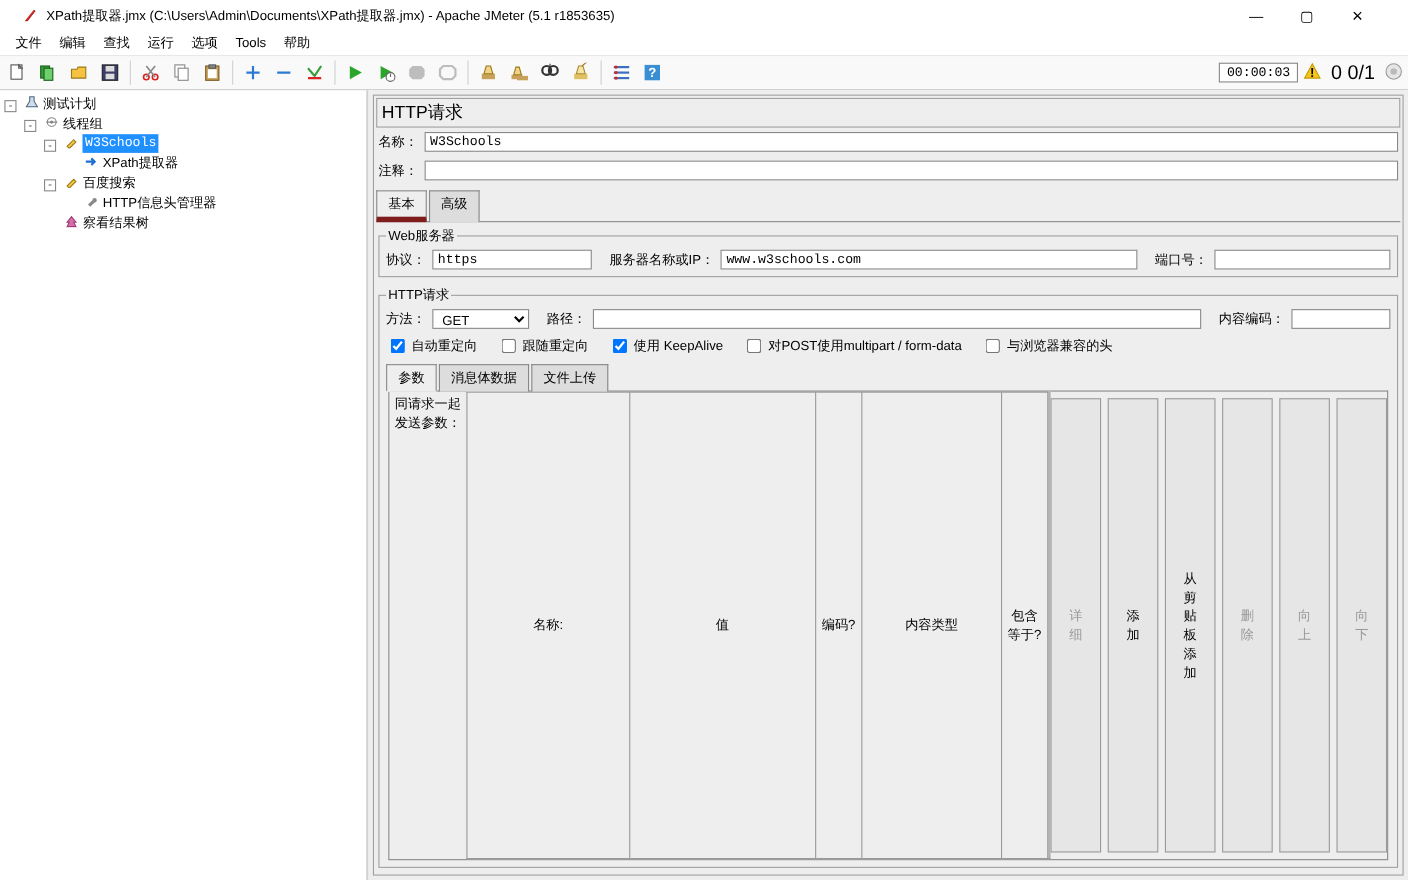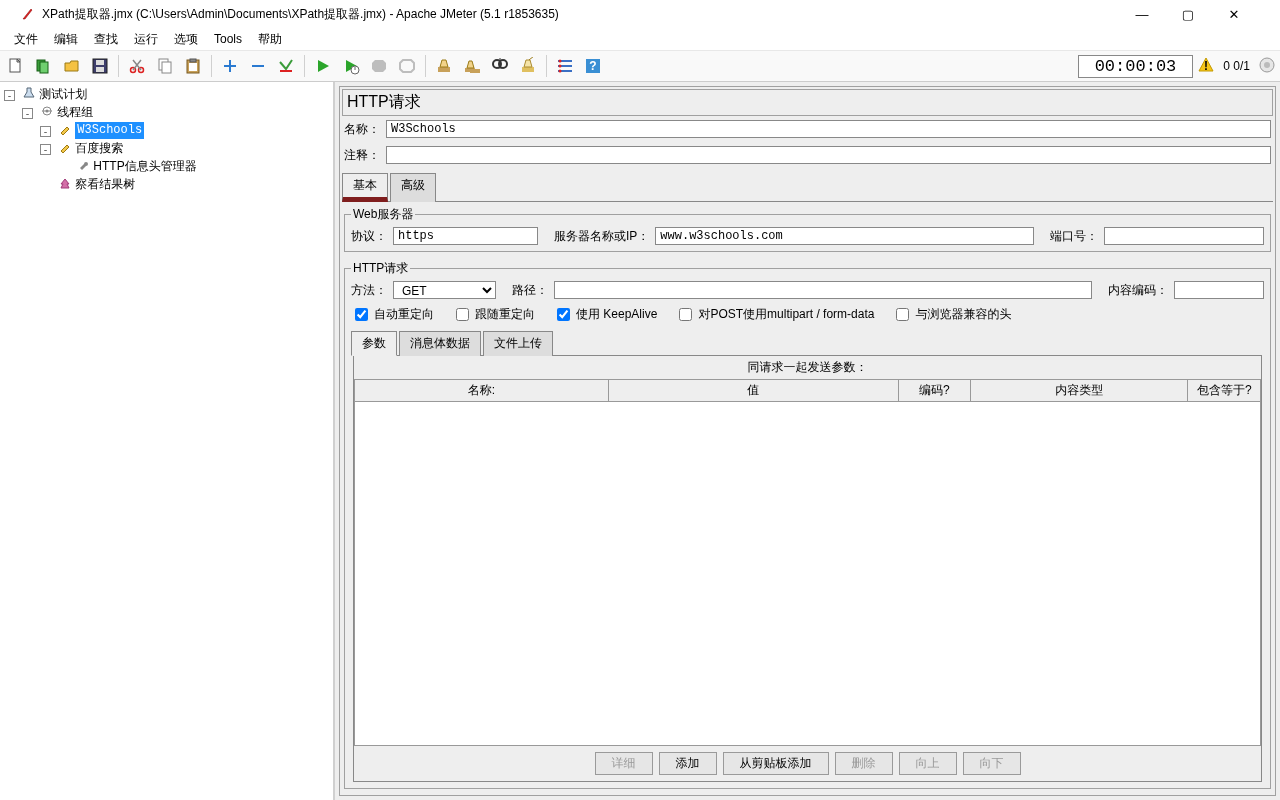--- a/index.html
+++ b/index.html
@@ -11,22 +11,22 @@
   .titlebar .winbtns { display:flex; gap:18px; margin-right:12px;}
   .titlebar .winbtns span { width:28px; text-align:center; font-size:13px;}
   
   .menubar { display:flex; gap:4px; padding:2px 8px; height:22px; align-items:center;}
   .menubar span { padding:2px 6px; }
   
   .toolbar-wrap { border-top:1px solid #e8e8e8; border-bottom:1px solid #ccc; background:#f9f9f9; height:32px; display:flex; align-items:center; padding:0 4px; gap:4px;}
   .tbtn { width:24px; height:24px; display:flex; align-items:center; justify-content:center; border:1px solid transparent; border-radius:2px;}
   .tsep { width:1px; height:22px; background:#d0d0d0; margin:0 2px;}
   .toolbar-right { margin-left:auto; display:flex; align-items:center; gap:4px;}
-  .timebox { border:1px solid #888; background:#fff; padding:1px 16px; font-family: "Courier New", monospace; font-size:17px;}
-  .runcount { font-size:12px; padding:0 4px;}
+  .timebox { border:1px solid #888; background:#fff; padding:1px 6px; font-family: "Courier New", monospace; font-size:12px;}
+  .runcount { font-size:18px; padding:0 4px;}
   
   .content { display:flex; height:calc(800px - 28px - 22px - 32px);}
   .tree-pane { width:335px; border-right:2px solid #d0d0d0; overflow:auto; padding:4px 0;}
   .panel-pane { flex:1; background:#eeeeee; padding:4px; overflow:hidden;}
   
   .tree { font-size:12px; }
   .tree ul { list-style:none; margin:0; padding-left:18px;}
   .tree li { white-space:nowrap; line-height:17px;}
   .tree .node { display:inline-flex; align-items:flex-start; gap:3px; padding:0 2px;}
   .tree .toggle { display:inline-block; width:11px; height:11px; border:1px solid #888; text-align:center; line-height:9px; font-size:10px; margin-right:2px; font-family:monospace; color:#555; background:#fff;}
@@ -45,21 +45,21 @@
   fieldset.grp legend { padding:0 2px; font-size:12px;}
   .inline-row { display:flex; align-items:flex-end; gap:6px;}
   .inline-row label { white-space:nowrap;}
   .itxt { border:1px solid #888; background:#fff; padding:1px 4px; font-family:"Courier New",monospace; font-size:12px; height:18px;}
   select.itxt { font-family:inherit;}
   .chk-row { display:flex; gap:18px; margin-top:6px; align-items:center;}
   .chk { display:flex; align-items:center; gap:3px;}
   .subtabs { display:flex; margin-top:6px;}
   .subtab { padding:3px 10px; border:1px solid #888; border-bottom:none; background:#ddd; margin-right:2px; position:relative; top:1px;}
   .subtab.active { background:#eeeeee; border-bottom:1px solid #eeeeee;}
-  .param-area { border:1px solid #888; border-top:1px solid #888; flex:1; display:flex; flex-direction:column; background:#eeeeee; margin:0 2px;justify-content:flex-end;}
+  .param-area { border:1px solid #888; border-top:1px solid #888; flex:1; display:flex; flex-direction:row; background:#eeeeee; margin:0 2px;justify-content:flex-end;}
   .param-title { text-align:center; padding:3px 0;}
   table.ptable { width:100%; border-collapse:collapse; table-layout:fixed;}
   table.ptable th { border:1px solid #999; background:#eeeeee; font-weight:normal; padding:2px 4px; font-size:12px;}
   .ptable-body { flex:1; background:#fff; border:1px solid #999; border-top:none;}
   .btn-row { display:flex; justify-content:center; gap:6px; padding:6px 0;}
   .btn-row button { padding:2px 16px; border:1px solid #9a9a9a; background:#e6e6e6;}
   .btn-row button[disabled] { color:#999;}
 </style>
 </head>
 <body>
@@ -268,20 +268,33 @@
                 <li>
                   <span class="toggle">-</span>
                   <span class="node">
                     <span class="icn">
                         <svg width="12" height="12">
                           <path d="M2 10 L8 4 L10 6 L4 12 Z" fill="#f2c84b" stroke="#a07a10"></path>
                         </svg>
                       </span>
                     <span class="sel">W3Schools</span>
                   </span>
+                  <ul>
+                    <li>
+                      <span style="display:inline-block; width:13px;"></span>
+                      <span class="node">
+                        <span class="icn">
+                            <svg width="12" height="12">
+                              <path d="M1 6 L8 6 M6 3 L9 6 L6 9" fill="none" stroke="#1e70d0" stroke-width="2"></path>
+                            </svg>
+                          </span>
+                        <span>XPath提取器</span>
+                      </span>
+                    </li>
+                  </ul>
                 </li>
                 <li>
                   <span class="toggle">-</span>
                   <span class="node">
                     <span class="icn">
                         <svg width="12" height="12">
                           <path d="M2 10 L8 4 L10 6 L4 12 Z" fill="#f2c84b" stroke="#a07a10"></path>
                         </svg>
                       </span>
                     <span>百度搜索</span>
@@ -346,21 +359,21 @@
           <input class="itxt" style="flex: 1 1 0%;" value="www.w3schools.com">
           <label style="margin-left:10px">端口号：</label>
           <input class="itxt" style="width: 160px;" value="">
         </div>
       </fieldset>
 
       <fieldset class="grp" style="flex:1; display:flex; flex-direction:column;">
         <legend>HTTP请求</legend>
         <div class="inline-row">
           <label>方法：</label>
-          <select class="itxt" style="width:103px"><option>GET</option></select>
+          <select class="itxt" style="width:88px"><option>GET</option></select>
           <label style="margin-left:10px">路径：</label>
           <input class="itxt" style="flex: 1 1 0%;" value="">
           <label style="margin-left:10px">内容编码：</label>
           <input class="itxt" style="width: 90px;" value="">
         </div>
 
         <div class="chk-row">
           <label class="chk">
               <input type="checkbox" checked="" style="">
               <span>自动重定向</span>

